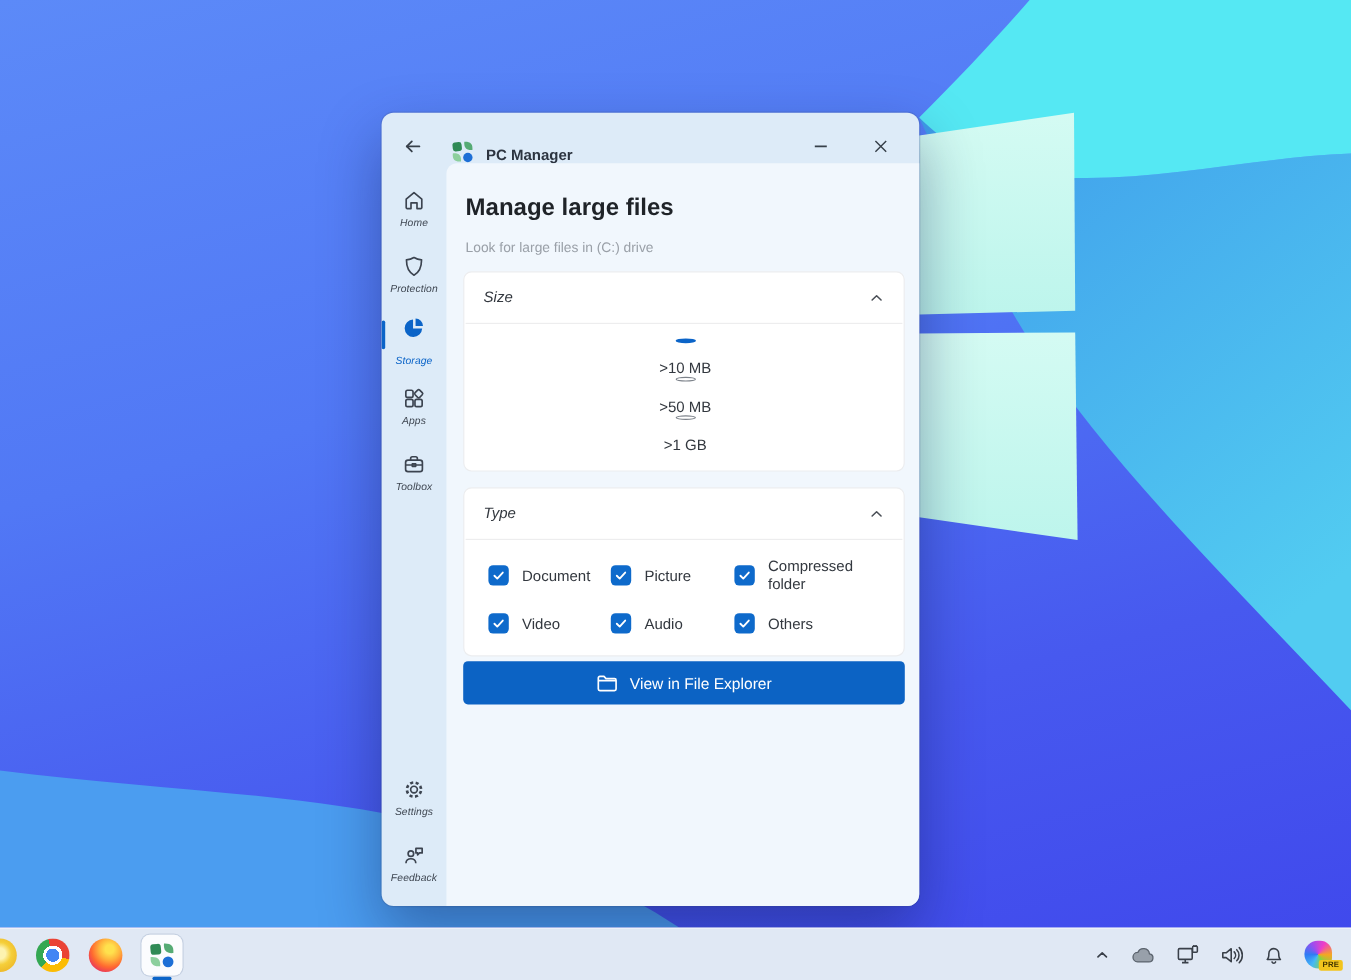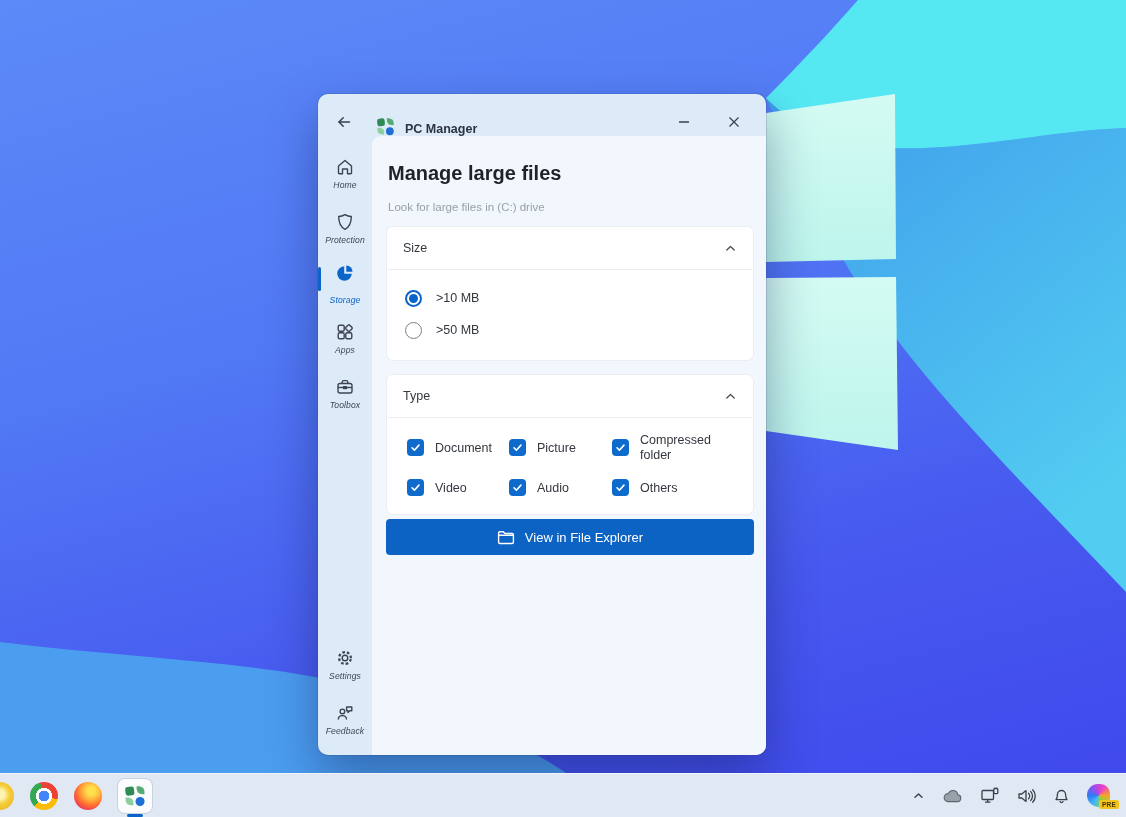--- a/index.html
+++ b/index.html
@@ -39,25 +39,25 @@
   .nav-footer { margin-bottom:8px; display:flex; flex-direction:column; }
 
   
   .content { flex:1; background:#f1f7fd; border-top-left-radius:9px; padding:20px 14px 0 14px; }
   .page-title { font-size:20px; font-weight:700; color:#1f2328; margin-top:6px; margin-left:2px; }
   .page-subtitle { font-size:11.5px; color:#9aa0a8; margin-top:16px; margin-left:2px; }
 
   .card { background:#ffffff; border-radius:7px; border:1px solid #ecedef; margin-top:13px; }
   .card-header { height:42px; display:flex; align-items:center; justify-content:space-between;
     padding:0 16px; cursor:default; }
-  .card-title { font-size:12.5px; color:#33383f; }
+  .card-title { font-size:12.5px; color:#33383f;font-style:italic; }
   .card-divider { height:1px; background:#ededee; margin:0 1px; }
 
   .radio-list { padding:12px 16px 14px 18px; }
-  .radio-row { display:flex; align-items:center; height:32px; gap:14px; cursor:default; }
+  .radio-row { display:flex; align-items:center; height:32px; gap:14px; cursor:default;flex-direction:column; }
   .radio { width:17px; height:17px; border-radius:50%; border:1px solid #7c828a; background:#fff; }
   .radio.selected { border:2px solid #0b64c8; position:relative; }
   .radio.selected::after { content:""; position:absolute; inset:2px; border-radius:50%; background:#0b64c8; }
   .option-label { font-size:12.5px; color:#33383f; }
 
   .check-grid { display:grid; grid-template-columns:102px 103px auto; row-gap:16px;
     padding:14px 16px 18px 20px; }
   .check-cell { display:flex; align-items:center; gap:11px; cursor:default; }
   .checkbox { width:17px; height:17px; flex:none; border-radius:4px; background:#0e6acb;
     display:flex; align-items:center; justify-content:center; }
@@ -260,20 +260,24 @@
           <div class="card-divider"></div>
           <div class="radio-list">
             <div class="radio-row">
               <span class="radio selected"></span>
               <span class="option-label">&gt;10 MB</span>
             </div>
             <div class="radio-row">
               <span class="radio"></span>
               <span class="option-label">&gt;50 MB</span>
             </div>
+            <div class="radio-row">
+              <span class="radio"></span>
+              <span class="option-label">&gt;1 GB</span>
+            </div>
           </div>
         </div>
 
         <div class="card">
           <div class="card-header">
             <span class="card-title">Type</span>
             <span>
               <svg width="13" height="13" viewBox="0 0 14 14" fill="none" stroke="#4a4f56" stroke-width="1.4" stroke-linecap="round" stroke-linejoin="round">
                   <path d="M3 8.6 7 4.8 11 8.6"></path>
                 </svg>

